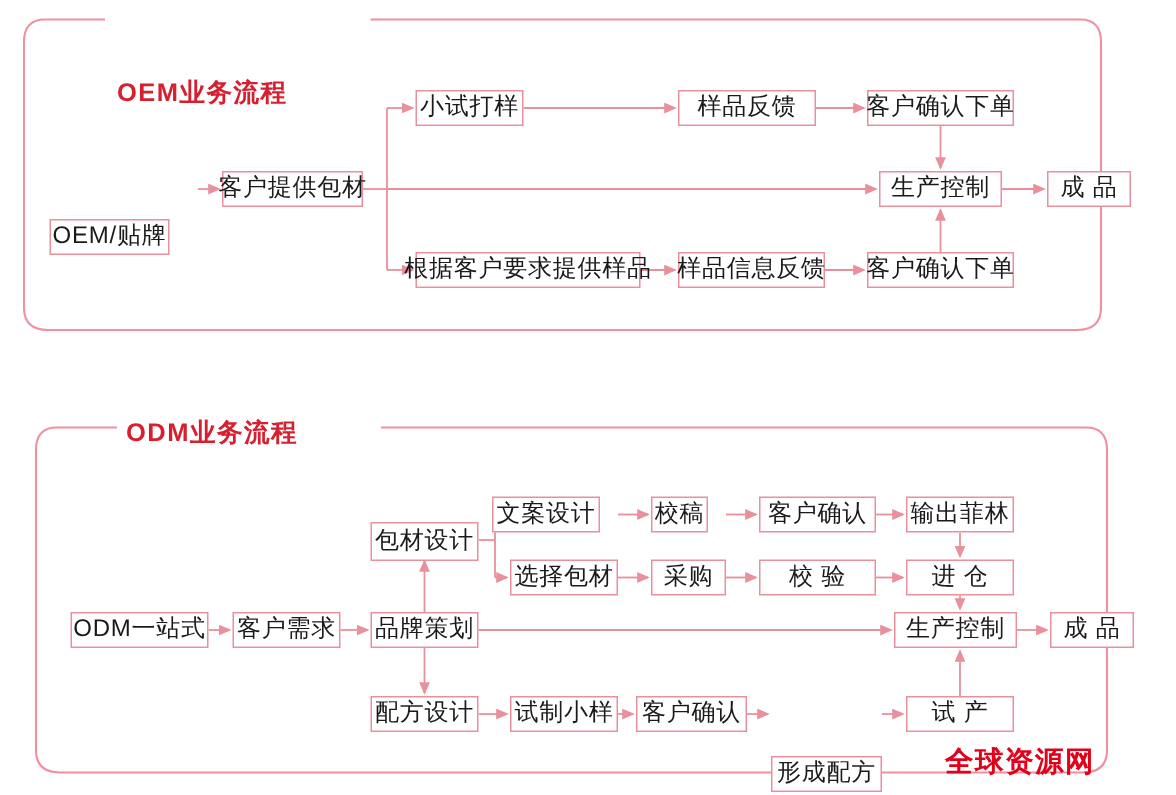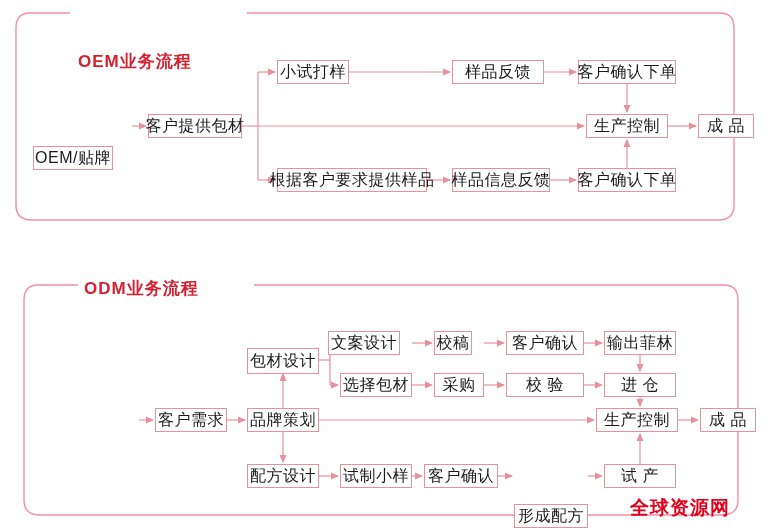--- a/index.html
+++ b/index.html
@@ -154,20 +154,21 @@
   <div class="node" style="left:452px; top:60px;  width:92px;  height:24px;">样品反馈</div>
   <div class="node" style="left:578px; top:60px;  width:98px;  height:24px;">客户确认下单</div>
   <div class="node" style="left:277px; top:168px; width:150px; height:24px;">根据客户要求提供样品</div>
   <div class="node" style="left:452px; top:168px; width:98px;  height:24px;">样品信息反馈</div>
   <div class="node" style="left:578px; top:168px; width:98px;  height:24px;">客户确认下单</div>
   <div class="node" style="left:586px; top:114px; width:82px;  height:24px;">生产控制</div>
   <div class="node" style="left:698px; top:114px; width:56px;  height:24px;">成 品</div>
 
   <div class="section-title" style="left:84px; top:277px;">ODM业务流程</div>
 
+  <div class="node" style="left:47px;  top:408px; width:92px; height:24px;">ODM一站式</div>
   <div class="node" style="left:155px; top:408px; width:72px; height:24px;">客户需求</div>
   <div class="node" style="left:247px; top:408px; width:72px; height:24px;">品牌策划</div>
   <div class="node" style="left:247px; top:348px; width:72px; height:26px;">包材设计</div>
   <div class="node" style="left:328px; top:331px; width:72px; height:24px;">文案设计</div>
   <div class="node" style="left:434px; top:331px; width:38px; height:24px;">校稿</div>
   <div class="node" style="left:506px; top:331px; width:78px; height:24px;">客户确认</div>
   <div class="node" style="left:604px; top:331px; width:72px; height:24px;">输出菲林</div>
   <div class="node" style="left:340px; top:373px; width:72px; height:24px;">选择包材</div>
   <div class="node" style="left:434px; top:373px; width:50px; height:24px;">采购</div>
   <div class="node" style="left:604px; top:373px; width:72px; height:24px;">进 仓</div>

